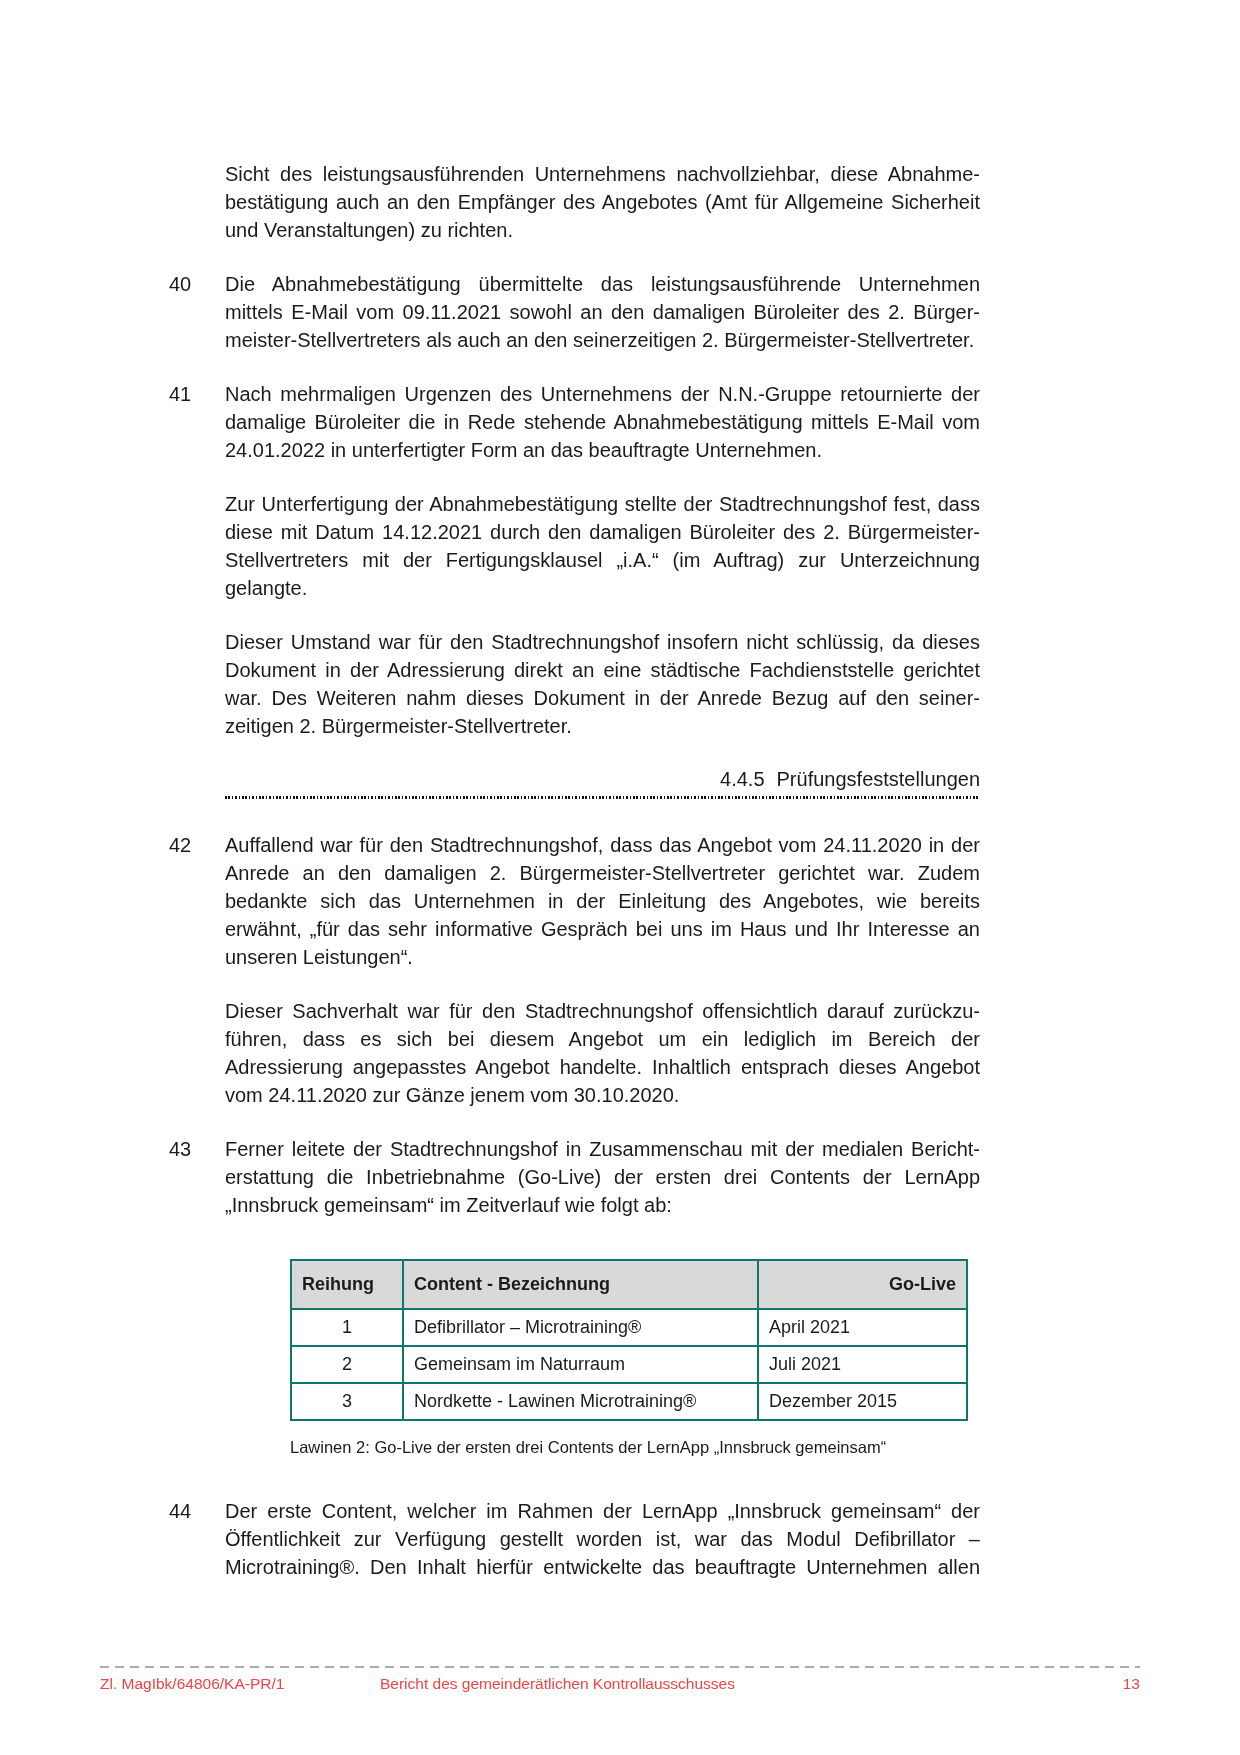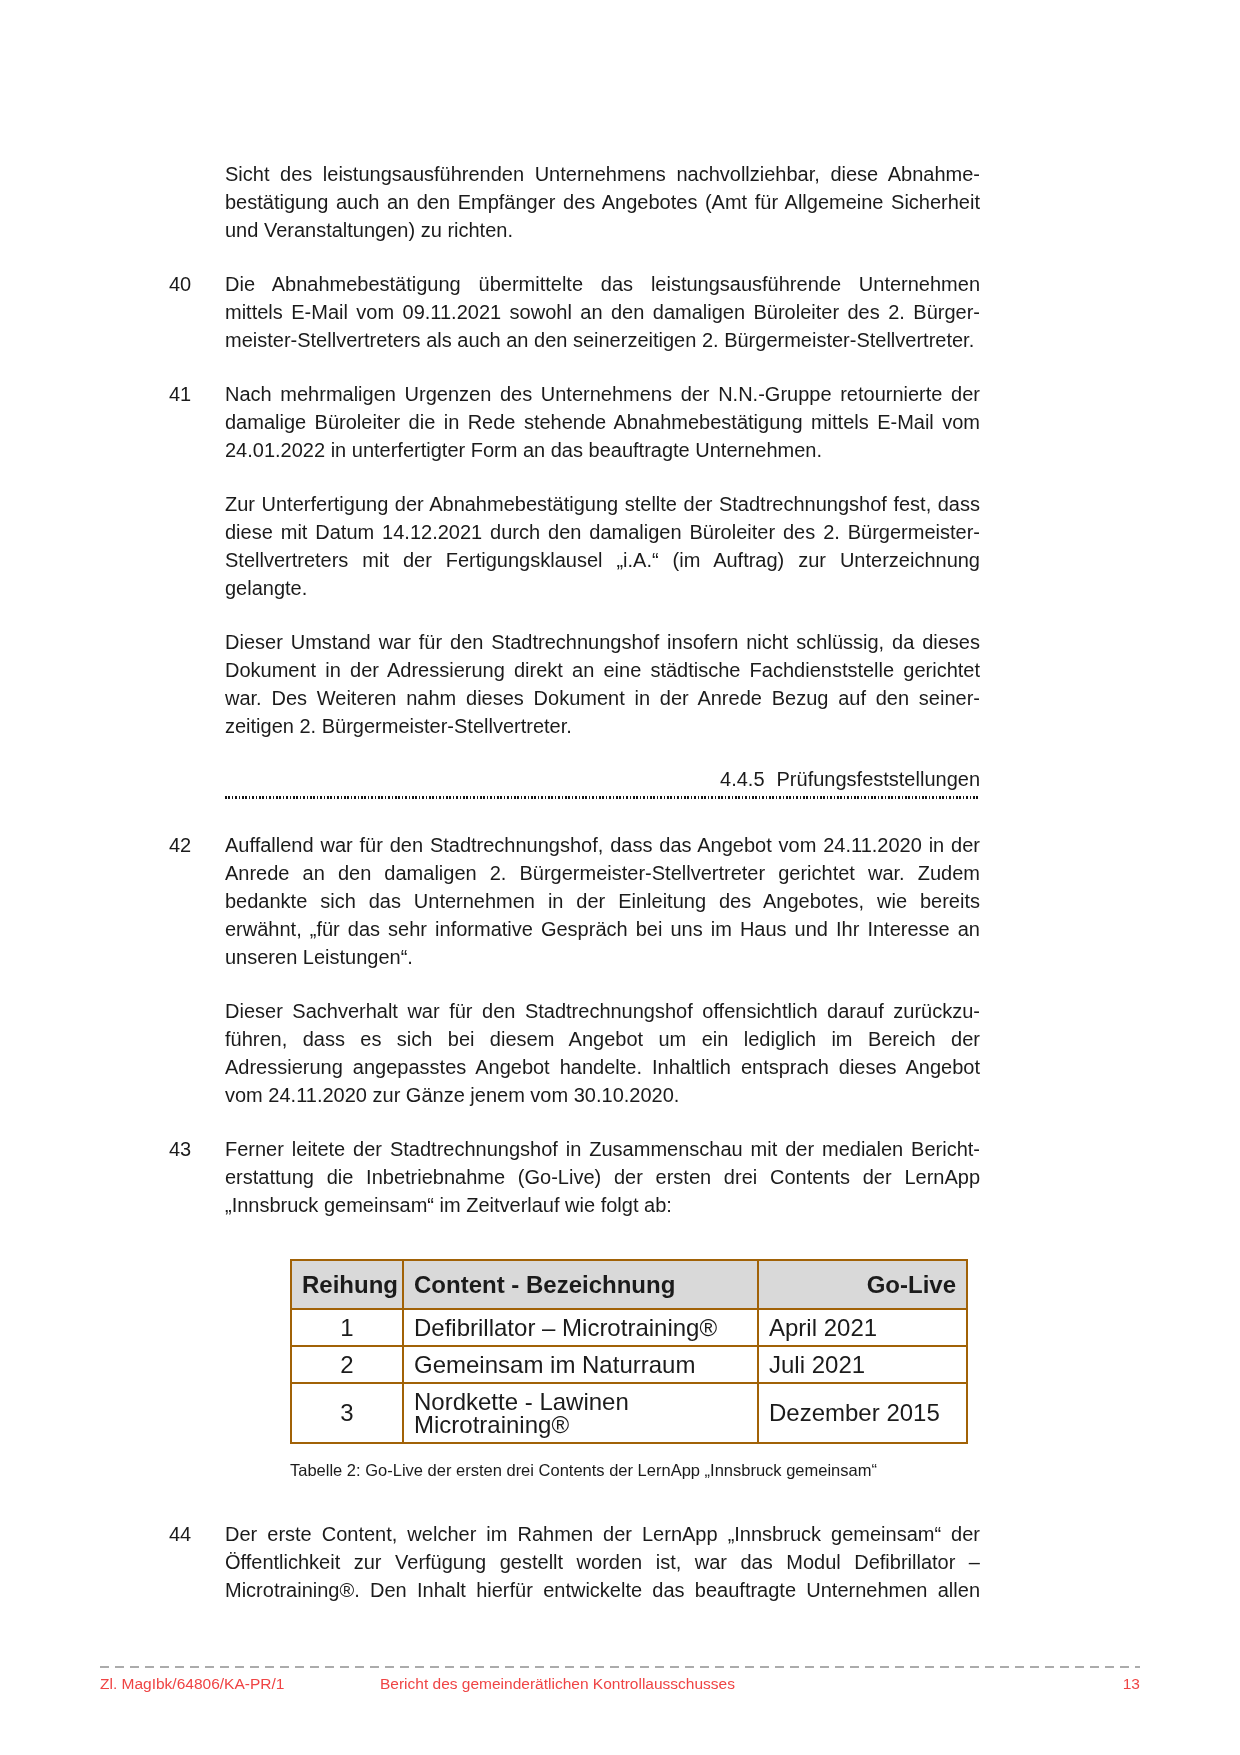--- a/index.html
+++ b/index.html
@@ -57,22 +57,22 @@
     height: 2.5px;
     background: repeating-linear-gradient(90deg, #141414 0 1.6px, transparent 1.6px 3.4px);
   }
   .golive-table {
     border-collapse: collapse;
     margin: 40px 0 0 155px;
     table-layout: fixed;
     width: 610px;
   }
   .golive-table th, .golive-table td {
-    border: 2px solid #a16207;
-    font-size: 24px;
+    border: 2px solid #0f766e;
+    font-size: 18px;
     line-height: 23px;
   }
   .golive-table th {
     background: #d9d9d9;
     font-weight: bold;
     padding: 12px 10px;
   }
   .golive-table td {
     padding: 6px 10px;
     background: #ffffff;
@@ -183,21 +183,21 @@
           <td class="col-content">Gemeinsam im Naturraum</td>
           <td class="col-golive">Juli 2021</td>
         </tr>
         <tr>
           <td class="col-reihung">3</td>
           <td class="col-content">Nordkette - Lawinen Microtraining®</td>
           <td class="col-golive">Dezember 2015</td>
         </tr>
       </tbody>
     </table>
-    <div class="table-caption">Tabelle 2: Go-Live der ersten drei Contents der LernApp „Innsbruck gemeinsam“</div>
+    <div class="table-caption">Lawinen 2: Go-Live der ersten drei Contents der LernApp „Innsbruck gemeinsam“</div>
 
     <div class="para para-last">
       <div class="pnum">44</div>
       <div class="ptext">Der erste Content, welcher im Rahmen der LernApp „Innsbruck gemeinsam“ der Öffentlichkeit zur Verfügung gestellt worden ist, war das Modul Defibrillator – Microtraining®. Den Inhalt hierfür entwickelte das beauftragte Unternehmen allen</div>
     </div>
 
   </div>
 
   <div class="footer">
     <div class="footer-rule"></div>

